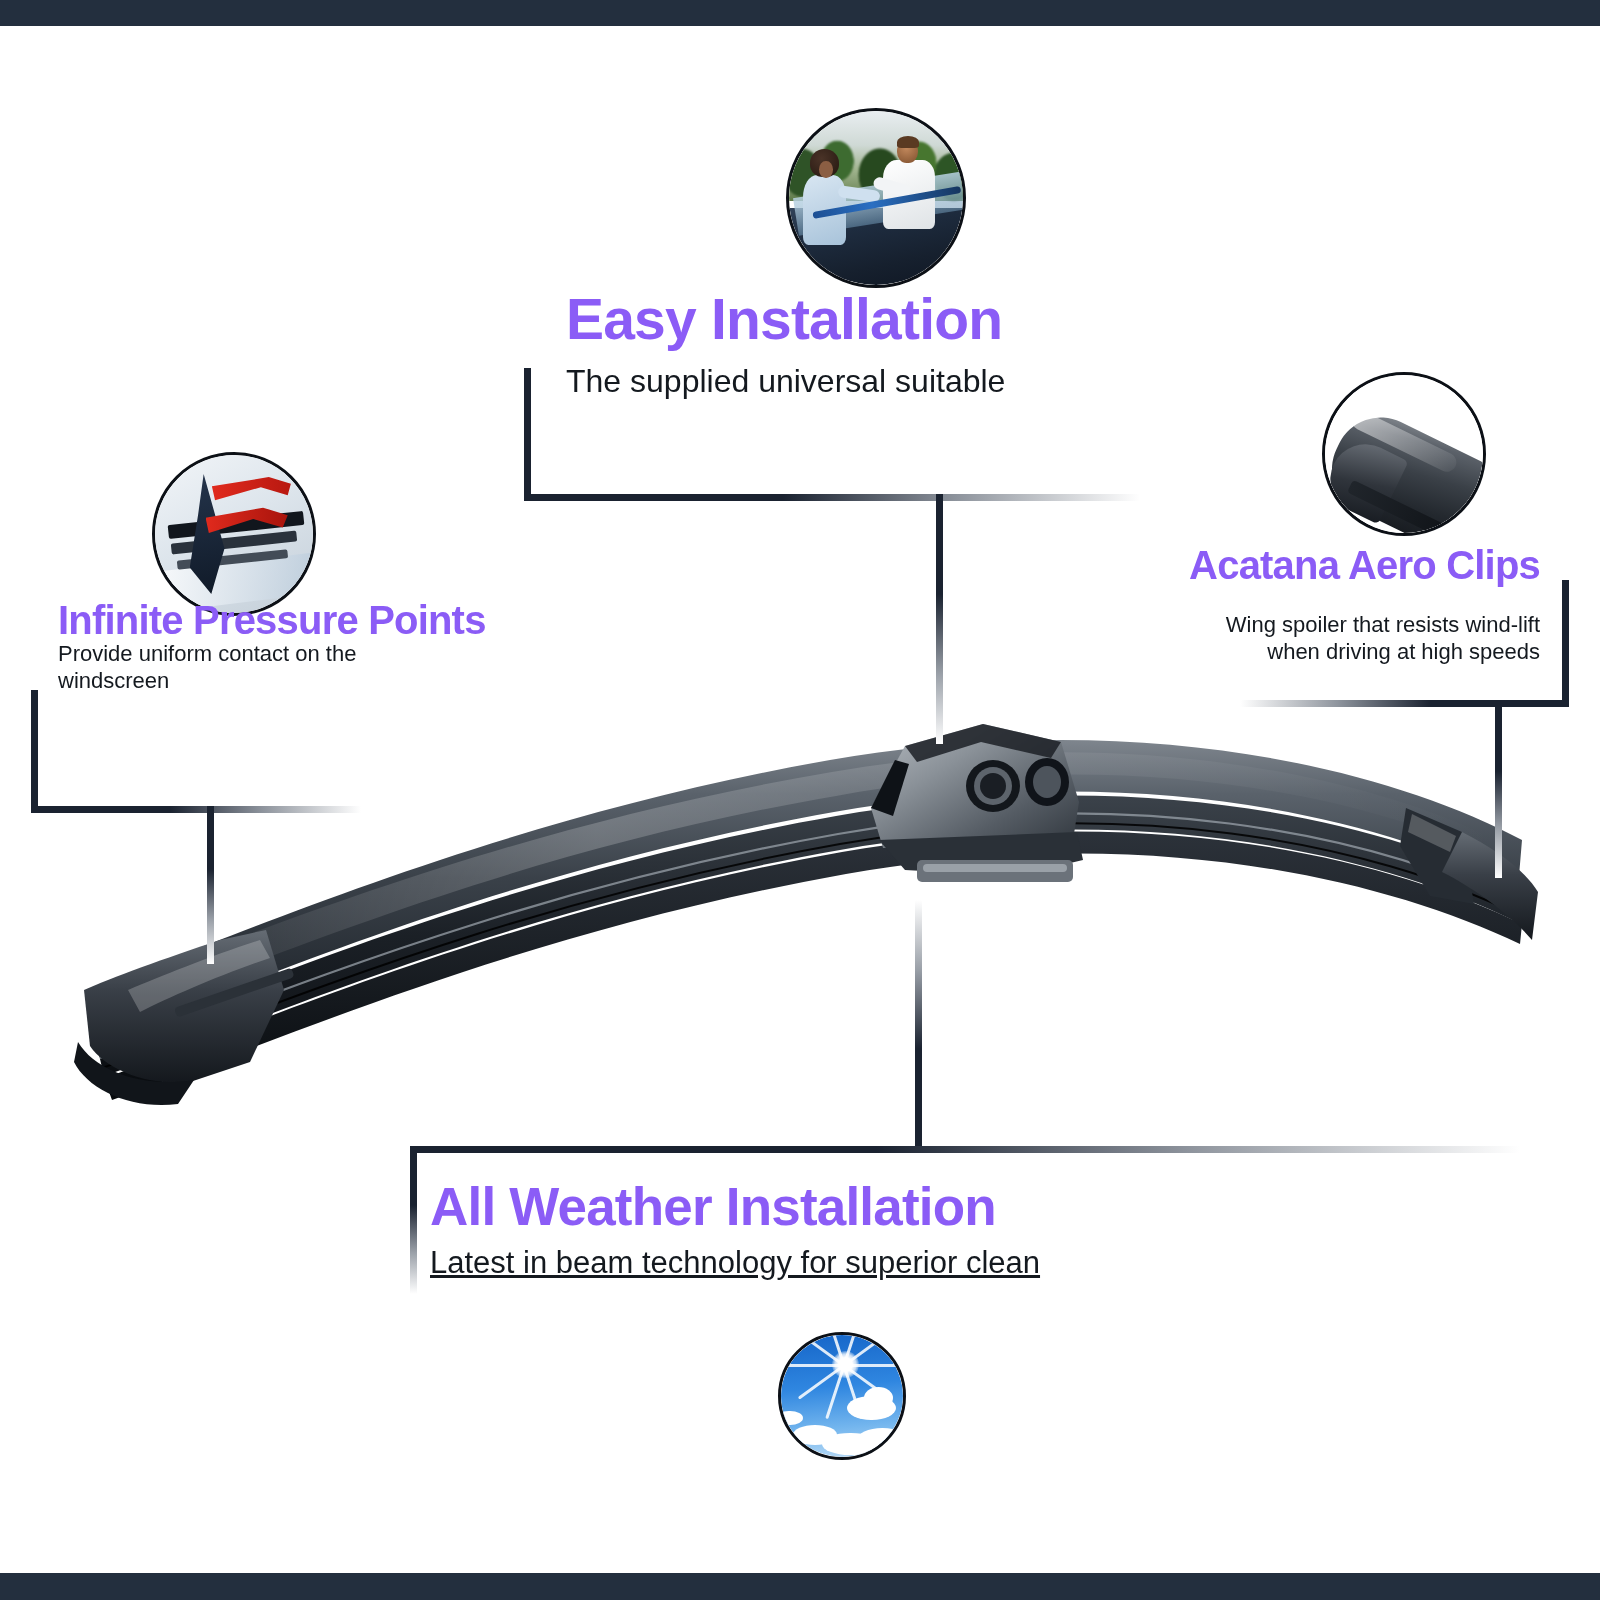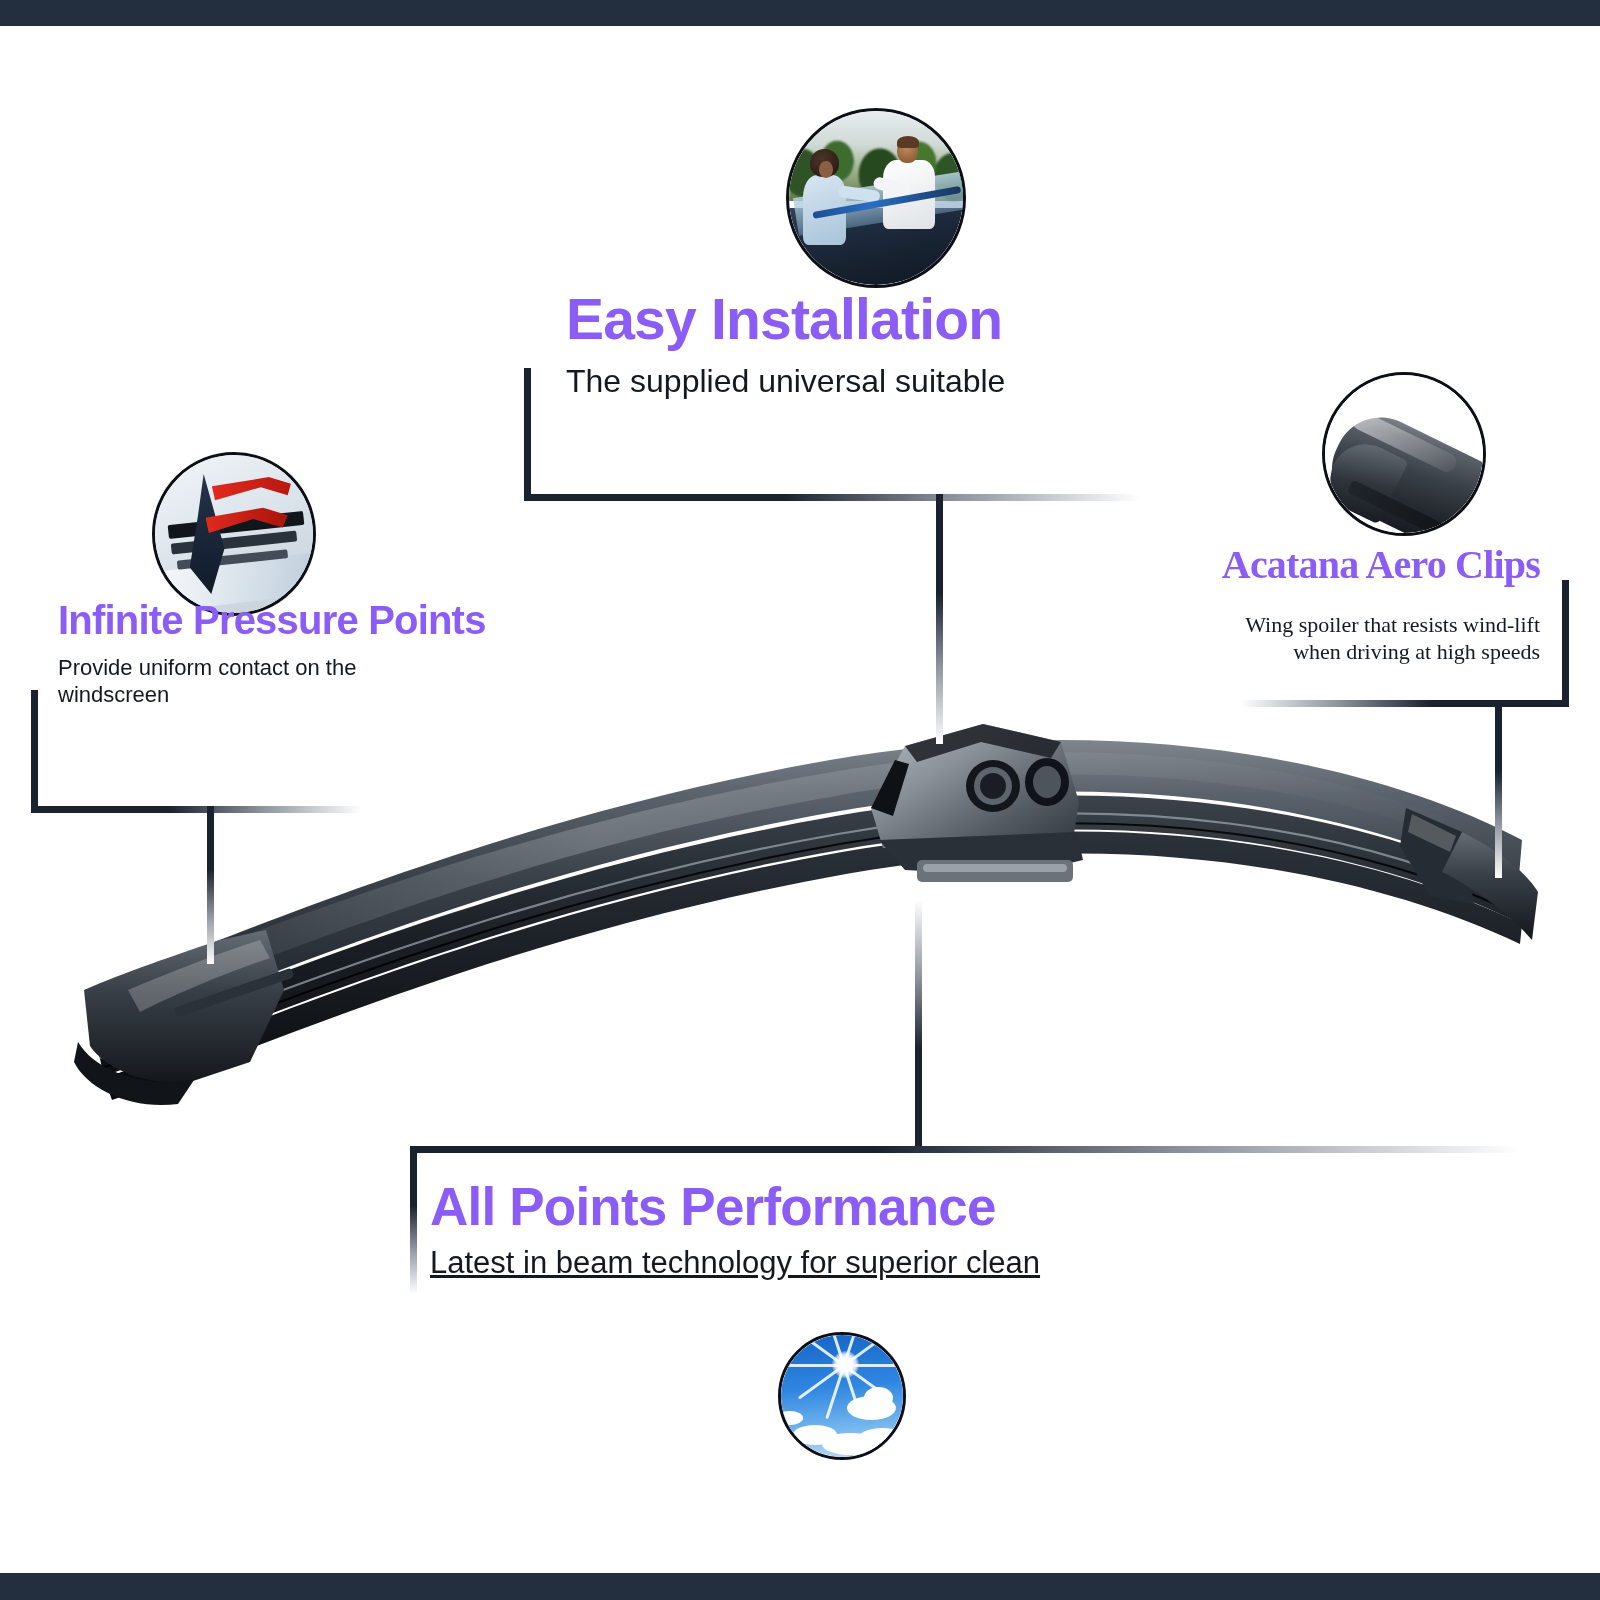--- a/index.html
+++ b/index.html
@@ -120,23 +120,23 @@
   
   .h{margin:0;color:#8b5cf6;font-weight:700;letter-spacing:-0.8px;line-height:1.02;}
   .p{margin:0;color:#14191f;font-weight:400;line-height:1.22;}
 
   #c-install{position:absolute;left:566px;top:290px;width:640px;}
   #c-install .h{font-size:57px;}
   #c-install .p{font-size:32px;margin-top:14px;}
 
   #c-pressure{position:absolute;left:58px;top:600px;width:620px;}
   #c-pressure .h{font-size:40px;}
-  #c-pressure .p{font-size:22px;margin-top:14px;}
-
-  #c-aero{position:absolute;left:940px;top:545px;width:600px;text-align:right;font-family:Liberation Serif, serif;}
+  #c-pressure .p{font-size:22px;}
+
+  #c-aero{position:absolute;left:940px;top:545px;width:600px;text-align:right;}
   #c-aero .h{font-size:40px;}
   #c-aero .p{font-size:22px;margin-top:26px;}
 
   #c-weather{position:absolute;left:430px;top:1180px;width:880px;}
   #c-weather .h{font-size:53px;}
   #c-weather .p{font-size:31px;margin-top:10px;text-decoration:underline;}
 
   
   #product{position:absolute;left:70px;top:690px;width:1470px;height:420px;}
 </style>
@@ -297,21 +297,21 @@
     <p class="p">
       <span>Wing spoiler that resists wind-lift</span><br>
       <span>when driving at high speeds</span>
     </p>
   </div>
 
   <div class="ln fade-u" style="left:915px;top:900px;width:7px;height:248px;"></div>
   <div class="ln fade-r" style="left:410px;top:1146px;width:1110px;height:7px;"></div>
   <div class="ln fade-d" style="left:410px;top:1146px;width:7px;height:148px;"></div>
   <div id="c-weather">
-    <h2 class="h">All Points Performance</h2>
+    <h2 class="h">All Weather Installation</h2>
     <p class="p">Latest in beam technology for superior clean</p>
   </div>
   <div class="badge" style="left:778px;top:1332px;width:128px;height:128px;">
     <div class="inner">
       <div class="sky"></div>
       <div class="sun"></div>
       <div class="ray" style="transform:rotate(0deg);"></div>
       <div class="ray" style="transform:rotate(36deg);"></div>
       <div class="ray" style="transform:rotate(72deg);"></div>
       <div class="ray" style="transform:rotate(108deg);"></div>

